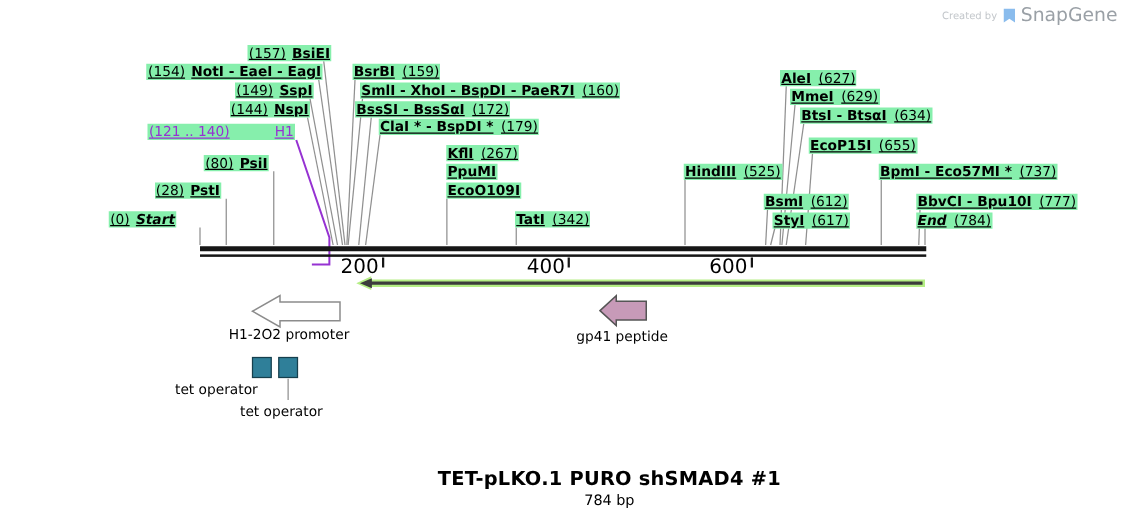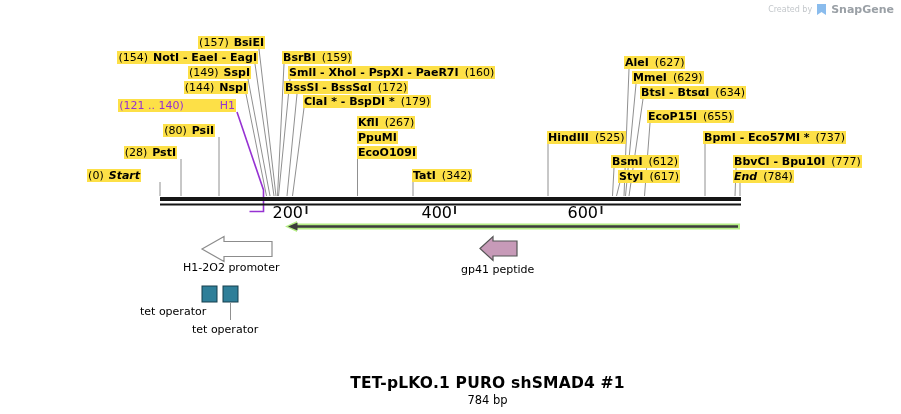--- a/index.html
+++ b/index.html
@@ -6,36 +6,36 @@
   .canvas{
     position:relative;width:901px;height:414px;background:#fff;overflow:hidden;
     font-family:"DejaVu Sans","Liberation Sans",sans-serif;color:#000;
   }
   svg.layer{position:absolute;left:0;top:0;z-index:1;}
   .callout{stroke:var(--line_gray);stroke-width:1;fill:none;}
   .dna{fill:var(--ink);}
   .rtick{stroke:var(--ink);stroke-width:1.8;}
   .site{
     position:absolute;z-index:2;font-size:11px;line-height:13px;
-    white-space:nowrap;background:#fde047;padding:0 1px;
+    white-space:nowrap;background:#86efac;padding:0 1px;text-decoration:underline;
   }
   .site .name{font-weight:bold;}
   .site .pos + .name{margin-left:5px;}
   .site .name + .pos{margin-left:6px;}
   .site .term{font-style:italic;}
   .site.h1{color:var(--purple);}
   .site.h1 .name{font-weight:normal;margin-left:7px;padding-left:29px;}
   .rnum{position:absolute;z-index:2;font-size:16px;line-height:13px;white-space:nowrap;}
   .flabel{position:absolute;z-index:2;font-size:11px;line-height:14px;white-space:nowrap;}
   .title-line{position:absolute;left:0;width:901px;text-align:center;z-index:2;padding-left:37px;}
   .map-title{top:374px;font-size:15.5px;font-weight:bold;letter-spacing:.2px;}
   .map-length{top:393px;font-size:11.5px;}
   .wm{position:absolute;top:3px;right:7px;z-index:2;display:flex;align-items:center;gap:4px;}
   .wm .created{font-size:8px;color:var(--created_gray);}
-  .wm .brand{font-size:11px;color:var(--brand_gray);font-weight:bold;}
+  .wm .brand{font-size:15px;color:var(--brand_gray);}
 </style>
 </head>
 <body>
 
 <div class="canvas">
 
   <svg class="layer" width="901" height="414" viewBox="0 0 901 414">
 
     <g>
       <line class="callout" x1="259" y1="49" x2="276" y2="196"></line>
@@ -97,21 +97,21 @@
   <div class="site" style="top:36px;right:636px"><span class="pos">(157)</span><span class="name">BsiEI</span></div>
   <div class="site" style="top:51px;right:643px"><span class="pos">(154)</span><span class="name">NotI - EaeI - EagI</span></div>
   <div class="site" style="top:66px;right:650px"><span class="pos">(149)</span><span class="name">SspI</span></div>
   <div class="site" style="top:81px;right:653px"><span class="pos">(144)</span><span class="name">NspI</span></div>
   <div class="site h1" style="top:99px;right:665px"><span class="pos">(121 .. 140)</span><span class="name">H1</span></div>
   <div class="site" style="top:124px;right:686px"><span class="pos">(80)</span><span class="name">PsiI</span></div>
   <div class="site" style="top:146px;right:724px"><span class="pos">(28)</span><span class="name">PstI</span></div>
   <div class="site" style="top:169px;right:760px"><span class="pos">(0)</span><span class="name term">Start</span></div>
 
   <div class="site" style="top:51px;left:282px"><span class="name">BsrBI</span><span class="pos">(159)</span></div>
-  <div class="site" style="top:66px;left:288px"><span class="name">SmlI - XhoI - PspXI - PaeR7I</span><span class="pos">(160)</span></div>
+  <div class="site" style="top:66px;left:288px"><span class="name">SmlI - XhoI - BspDI - PaeR7I</span><span class="pos">(160)</span></div>
   <div class="site" style="top:81px;left:284px"><span class="name">BssSI - BssSαI</span><span class="pos">(172)</span></div>
   <div class="site" style="top:95px;left:303px"><span class="name">ClaI * - BspDI *</span><span class="pos">(179)</span></div>
   <div class="site" style="top:116px;left:357px"><span class="name">KflI</span><span class="pos">(267)</span></div>
   <div class="site" style="top:131px;left:357px"><span class="name">PpuMI</span></div>
   <div class="site" style="top:146px;left:357px"><span class="name">EcoO109I</span></div>
   <div class="site" style="top:169px;left:412px"><span class="name">TatI</span><span class="pos">(342)</span></div>
   <div class="site" style="top:131px;left:547px"><span class="name">HindIII</span><span class="pos">(525)</span></div>
   <div class="site" style="top:56px;left:624px"><span class="name">AleI</span><span class="pos">(627)</span></div>
   <div class="site" style="top:71px;left:632px"><span class="name">MmeI</span><span class="pos">(629)</span></div>
   <div class="site" style="top:86px;left:640px"><span class="name">BtsI - BtsαI</span><span class="pos">(634)</span></div>

